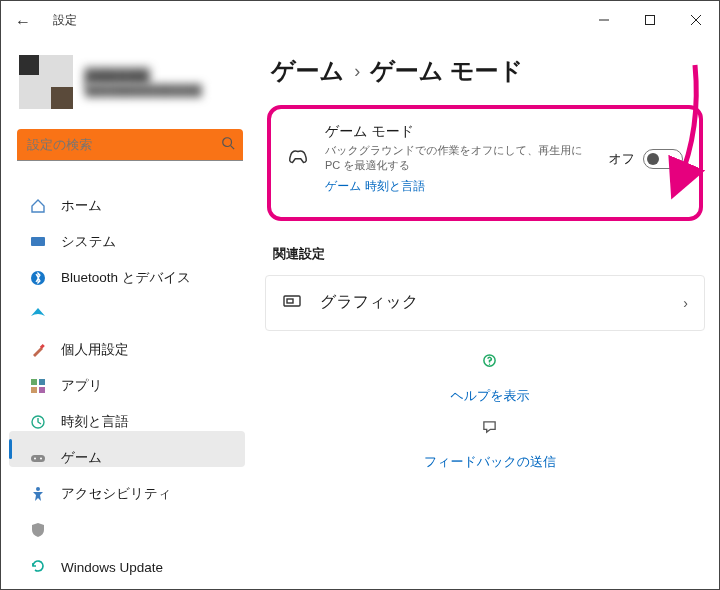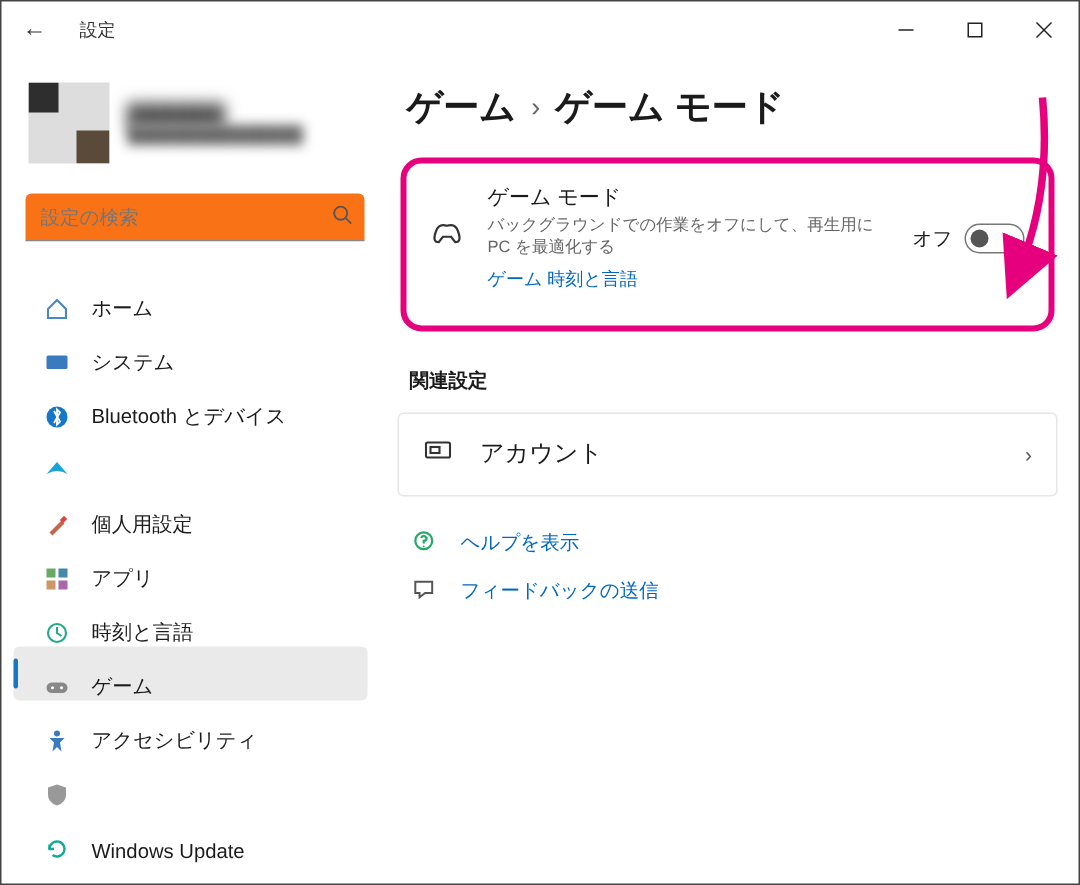--- a/index.html
+++ b/index.html
@@ -45,21 +45,21 @@
   .toggle-label { font-size: 13px; }
   .toggle { width:40px; height:20px; border:1px solid #777; border-radius:10px; position:relative; background:#fff; }
   .toggle::after { content:""; position:absolute; left:3px; top:3px; width:12px; height:12px; border-radius:50%; background:#555; }
 
   .arrow { position:absolute; right:-6px; top:-50px; width:60px; height:160px; pointer-events:none; }
 
   .section-label { font-size: 13px; font-weight:600; margin: 0 0 12px 8px; }
   .row-card { border:1px solid #e6e6e6; border-radius:4px; height:56px; display:flex; align-items:center; padding:0 16px; gap:18px; margin-bottom:22px; }
   .row-card .chev-r { margin-left:auto; color:#555; font-size:14px; }
 
-  .link-row { display:flex; align-items:center; gap:16px; font-size:13px; color:#0067c0; margin:0 0 14px 10px; }
+  .link-row { display:flex; align-items:center; gap:16px; font-size:13px; color:#0067c0; margin:0 0 14px 10px;flex-direction:column; }
   .link-row .li-icon { width:16px; color:#333; }
 </style>
 </head>
 <body>
 
 <div class="window">
 
   <div class="titlebar">
     <span class="back">←</span>
     <span class="title">設定</span>
@@ -239,21 +239,21 @@
 
       <div class="section-label">関連設定</div>
 
       <div class="row-card">
         <span>
           <svg width="20" height="20" viewBox="0 0 20 20" fill="none" stroke="#333" stroke-width="1.4">
               <rect x="2" y="5" width="16" height="10" rx="1"></rect>
               <rect x="5" y="8" width="6" height="4"></rect>
             </svg>
         </span>
-        <span>アカウント</span>
+        <span>グラフィック</span>
         <span class="chev-r">›</span>
       </div>
 
       <div class="link-row">
         <span class="li-icon">
           <svg width="15" height="15" viewBox="0 0 16 16" fill="none" stroke="#2a6" stroke-width="1.6">
               <circle cx="8" cy="8" r="6"></circle>
               <path d="M6 6 Q8 3 10 6 Q10 8 8 8 V10" stroke="#2a6"></path>
               <circle cx="8" cy="12" r="0.7" fill="#2a6" stroke="none"></circle>
             </svg>

